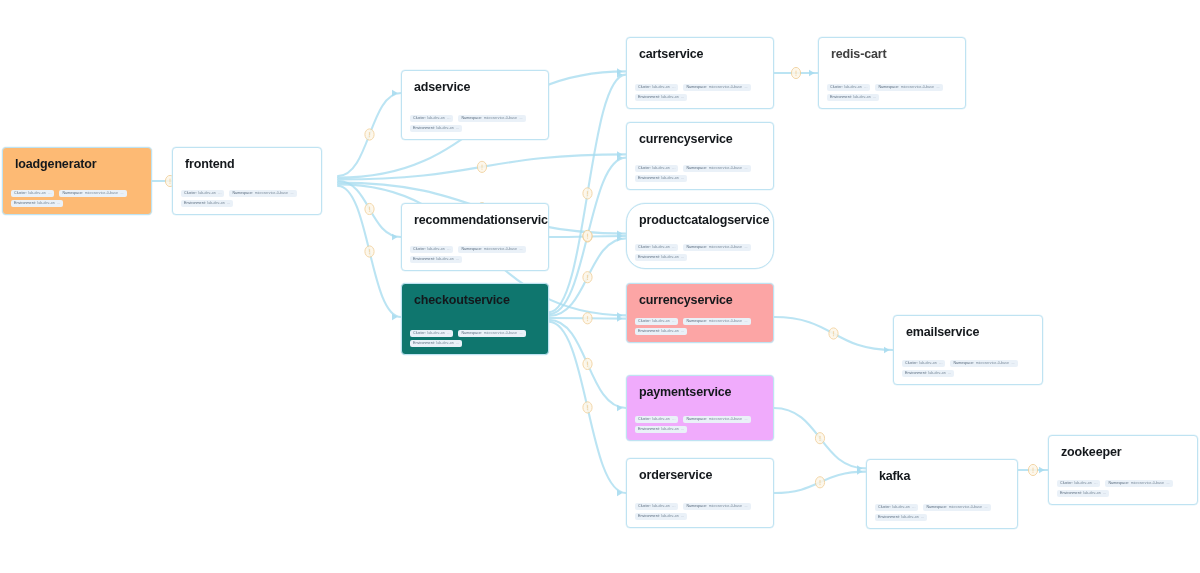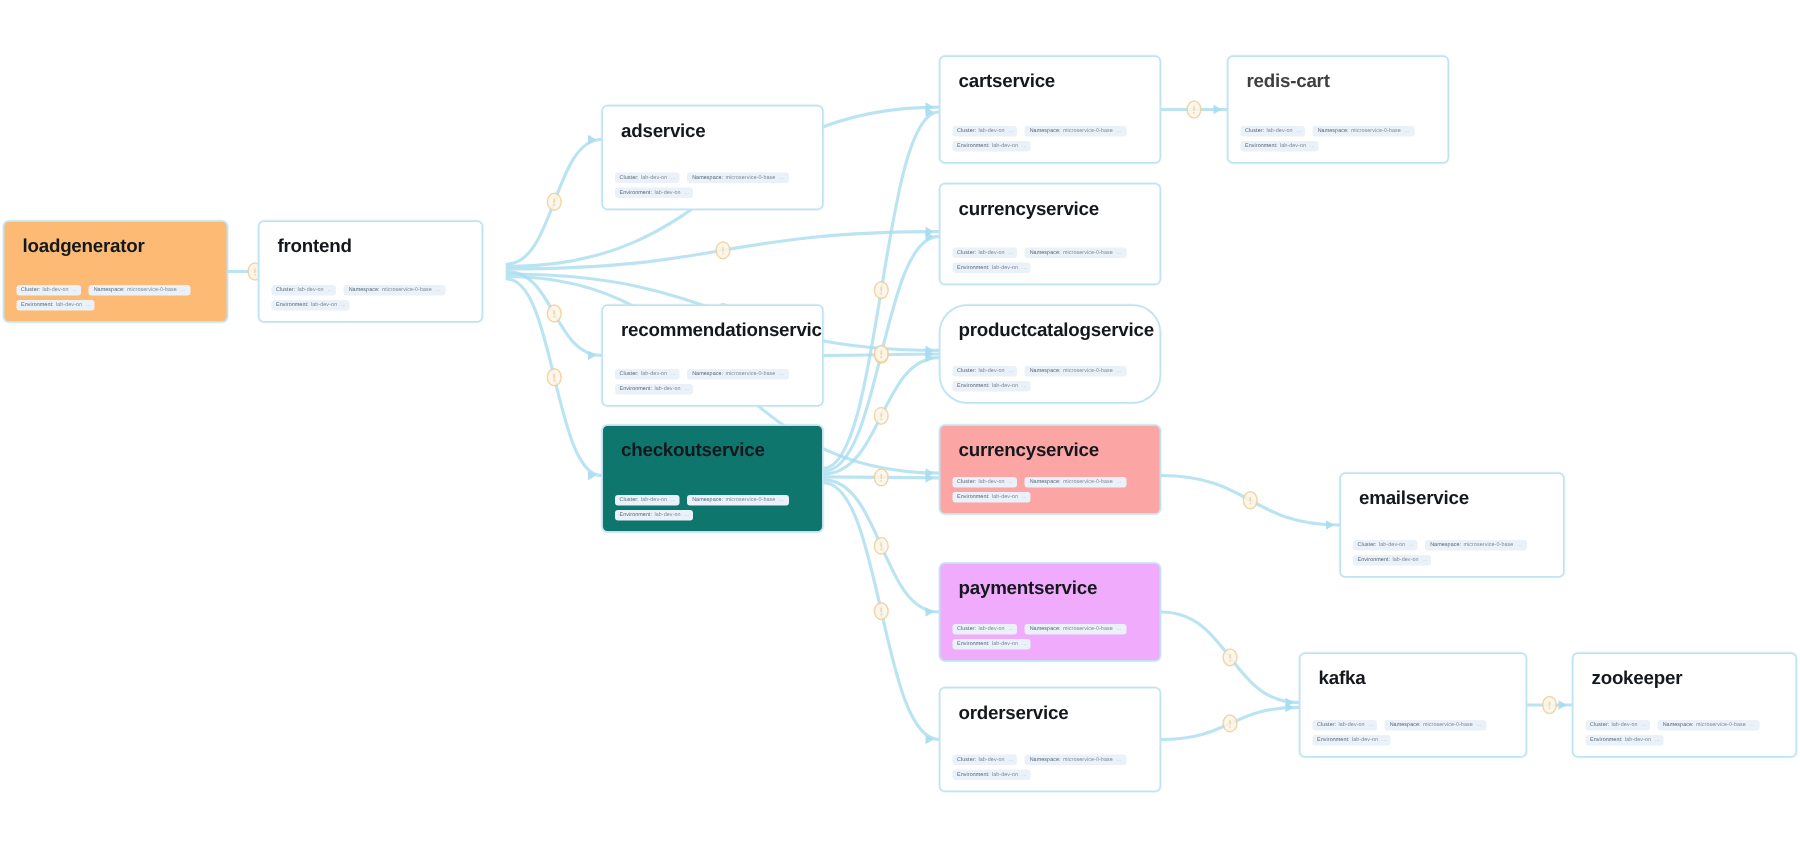--- a/index.html
+++ b/index.html
@@ -523,21 +523,21 @@
           </div>
           <div class="tag-row">
             <span class="tag">
               <span class="tk">Environment:</span>
               <span class="tv">lab-dev-on</span>
               <span class="tmore">...</span>
             </span>
           </div>
         </div>
       </div>
-      <div class="node" id="node-kafka" style="left: 866px; top: 435px; width: 152px; height: 70px; border-color: rgb(191, 227, 242); background: rgb(255, 255, 255);">
+      <div class="node" id="node-kafka" style="left: 866px; top: 459px; width: 152px; height: 70px; border-color: rgb(191, 227, 242); background: rgb(255, 255, 255);">
         <div class="node-title" style="color: rgb(20, 24, 28);">kafka</div>
         <div class="tags">
           <div class="tag-row">
             <span class="tag">
               <span class="tk">Cluster:</span>
               <span class="tv">lab-dev-on</span>
               <span class="tmore">...</span>
             </span>
             <span class="tag">
               <span class="tk">Namespace:</span>

